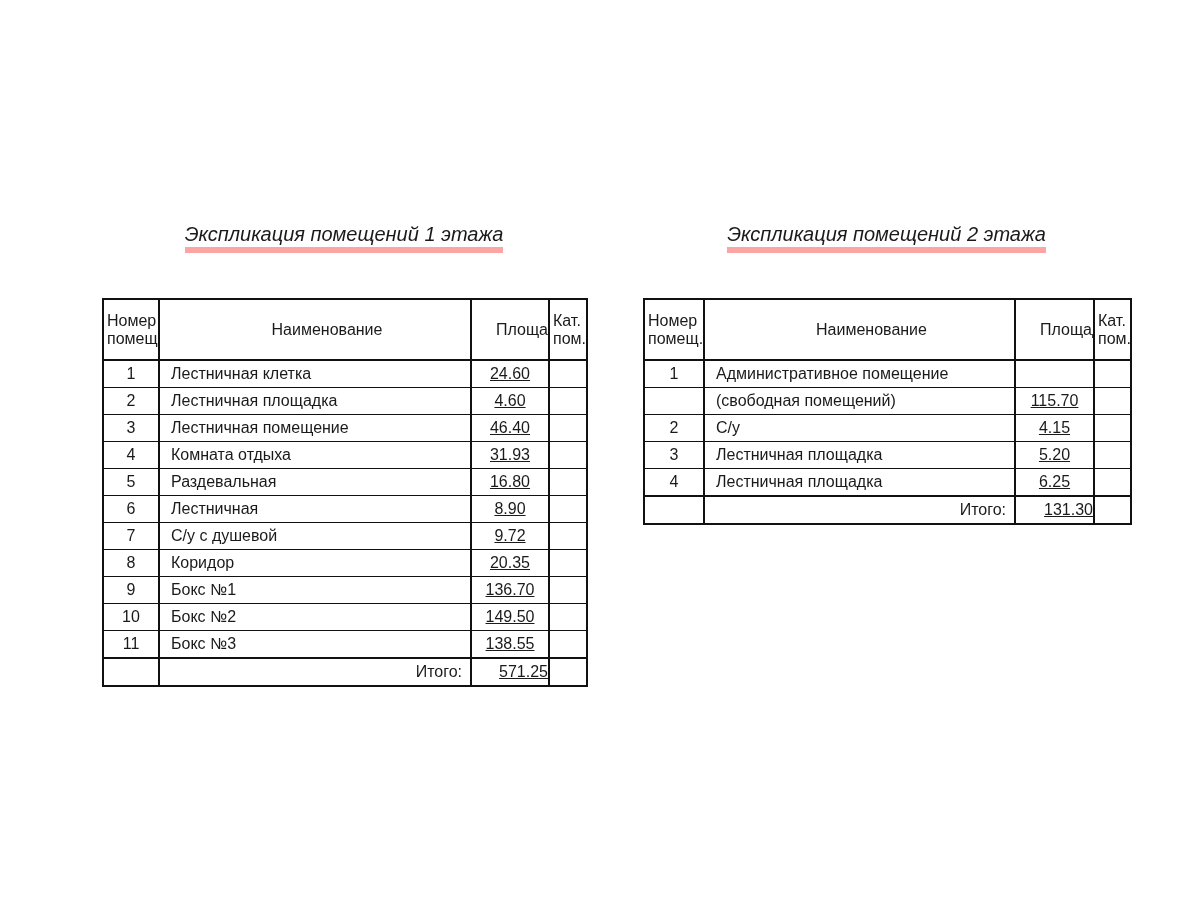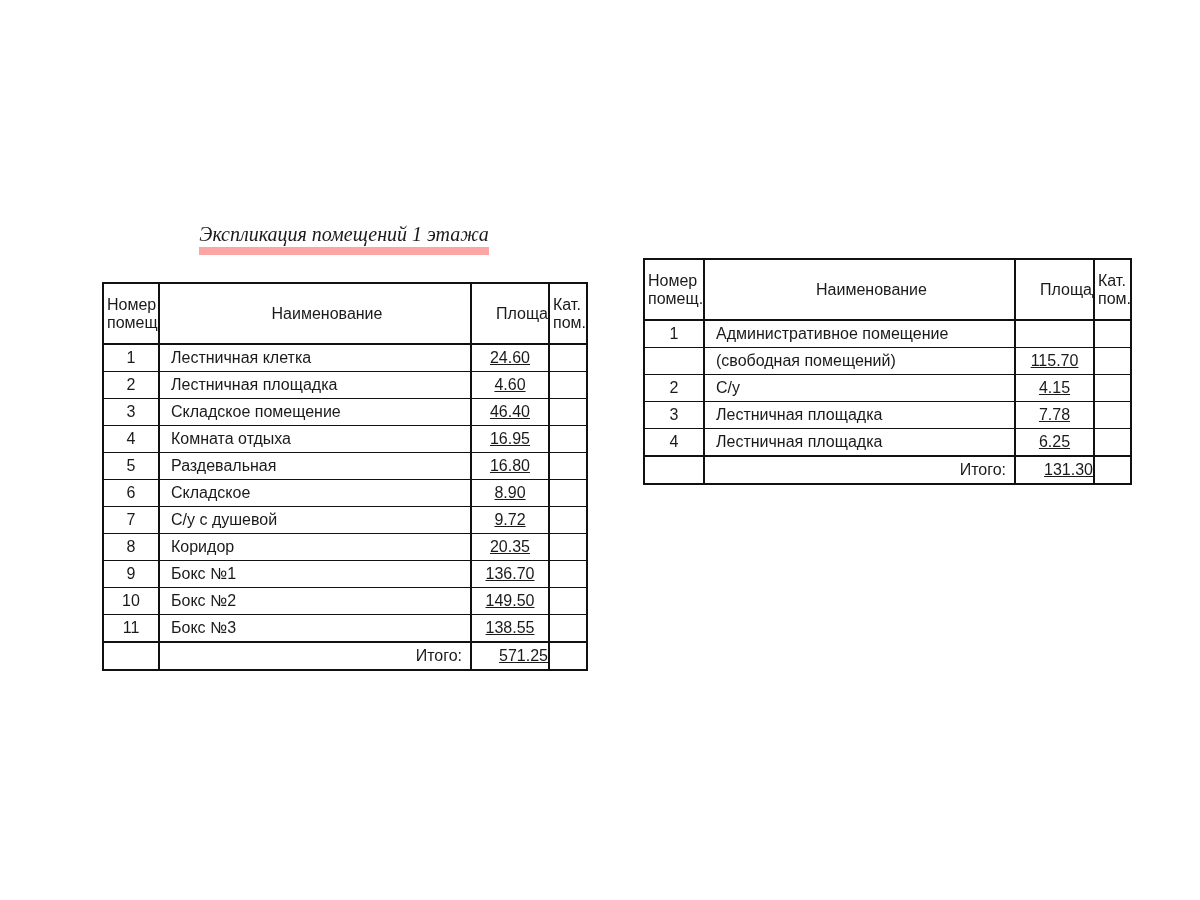--- a/index.html
+++ b/index.html
@@ -24,27 +24,26 @@
 
   .tbl-title {
     text-align: center;
     font-size: 20px;
     line-height: 24px;
     font-style: italic;
     height: 24px;
     white-space: nowrap;
   }
   .tbl-title span {
-    border-bottom: 8px solid #fca5a5;
+    border-bottom: 6px solid #fca5a5;
     padding-bottom: 2px;
-    font-family: Liberation Serif, serif;
   }
 
   table {
-    margin-top: 36px;
+    margin-top: 52px;
     width: 100%;
     border-collapse: collapse;
     table-layout: fixed;
     font-size: 16px;
     border: 2px solid #111111;
   }
   th, td {
     border: 1px solid #111111;
     border-left-width: 2px;
     border-right-width: 2px;
@@ -109,39 +108,39 @@
         <td class="c-cat"></td>
       </tr>
       <tr>
         <td class="c-num">2</td>
         <td class="c-name">Лестничная площадка</td>
         <td class="c-area">4.60</td>
         <td class="c-cat"></td>
       </tr>
       <tr>
         <td class="c-num">3</td>
-        <td class="c-name">Складское помещение</td>
+        <td class="c-name">Лестничная помещение</td>
         <td class="c-area">46.40</td>
         <td class="c-cat"></td>
       </tr>
       <tr>
         <td class="c-num">4</td>
         <td class="c-name">Комната отдыха</td>
-        <td class="c-area">16.95</td>
+        <td class="c-area">31.93</td>
         <td class="c-cat"></td>
       </tr>
       <tr>
         <td class="c-num">5</td>
         <td class="c-name">Раздевальная</td>
         <td class="c-area">16.80</td>
         <td class="c-cat"></td>
       </tr>
       <tr>
         <td class="c-num">6</td>
-        <td class="c-name">Складское</td>
+        <td class="c-name">Лестничная</td>
         <td class="c-area">8.90</td>
         <td class="c-cat"></td>
       </tr>
       <tr>
         <td class="c-num">7</td>
         <td class="c-name">С/у с душевой</td>
         <td class="c-area">9.72</td>
         <td class="c-cat"></td>
       </tr>
       <tr>
@@ -172,20 +171,23 @@
         <td class="c-num"></td>
         <td class="c-name">Итого:</td>
         <td class="c-area">571.25</td>
         <td class="c-cat"></td>
       </tr>
     </tbody>
   </table>
 </div>
 
 <div class="table-block block-floor2">
+  <div class="tbl-title">
+    <span>Экспликация помещений 2 этажа</span>
+  </div>
   <table>
     <colgroup>
       <col style="width:60px">
         <col style="width:311px">
         <col style="width:79px">
         <col style="width:37px">
     </colgroup>
     <thead>
       <tr>
         <th class="h-num">
@@ -215,21 +217,21 @@
       </tr>
       <tr>
         <td class="c-num">2</td>
         <td class="c-name">С/у</td>
         <td class="c-area">4.15</td>
         <td class="c-cat"></td>
       </tr>
       <tr>
         <td class="c-num">3</td>
         <td class="c-name">Лестничная площадка</td>
-        <td class="c-area">7.78</td>
+        <td class="c-area">5.20</td>
         <td class="c-cat"></td>
       </tr>
       <tr>
         <td class="c-num">4</td>
         <td class="c-name">Лестничная площадка</td>
         <td class="c-area">6.25</td>
         <td class="c-cat"></td>
       </tr>
       <tr class="total-row">
         <td class="c-num"></td>

